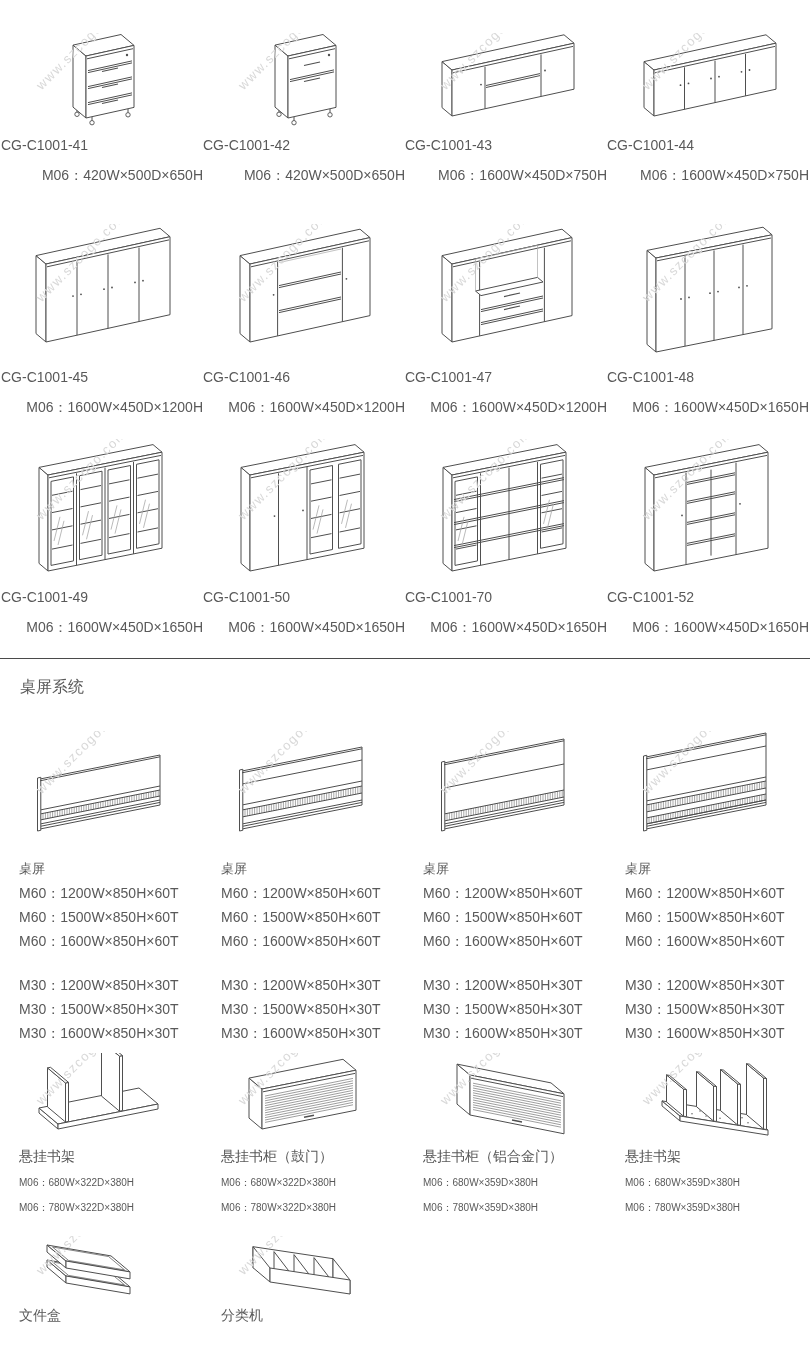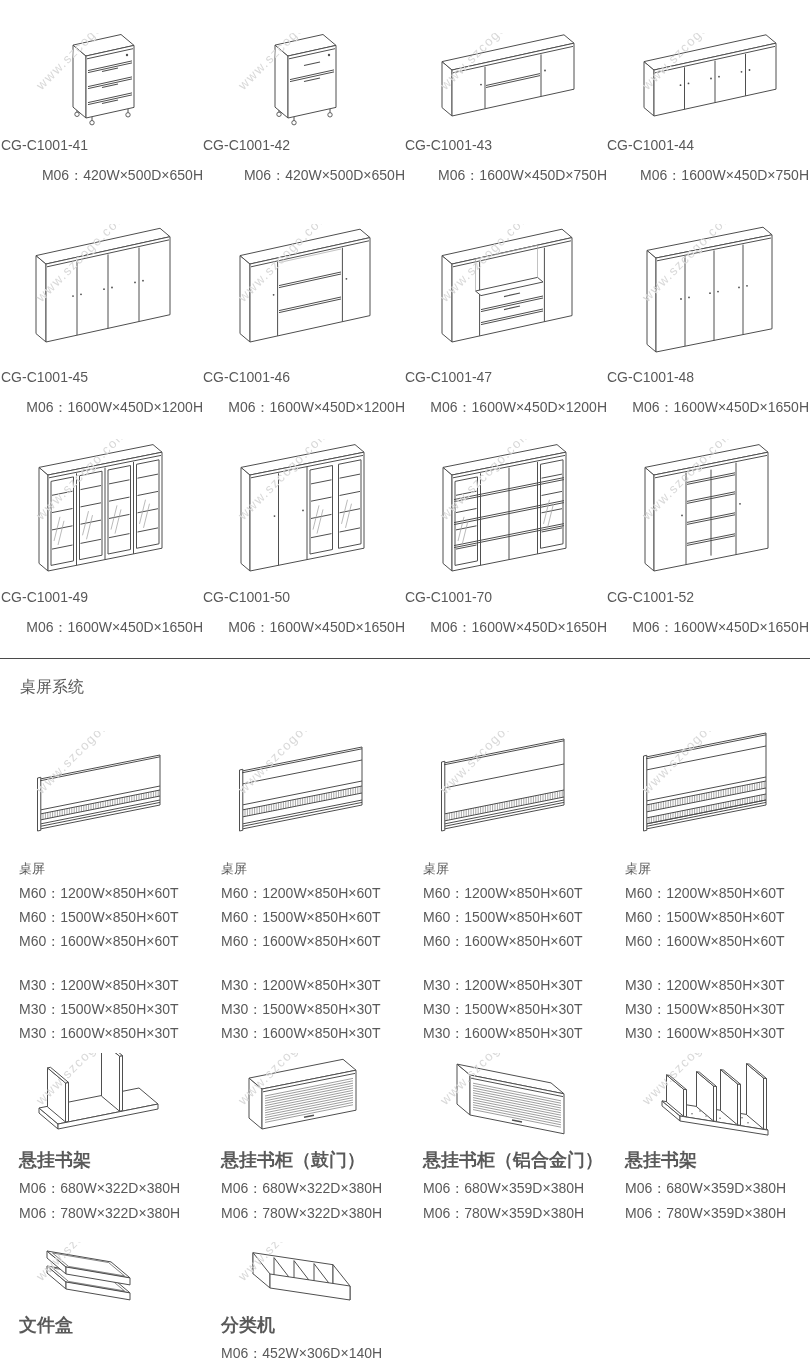--- a/index.html
+++ b/index.html
@@ -23,22 +23,22 @@
   .divider{border:0;border-top:1px solid #4a4a4a;margin:21px 0 0 0;}
   .section-title{margin:18px 0 0 20px;font-size:16px;}
   
   #screen-row{margin-top:33px;} #screen-row .imgbox{height:106px;}
   .scr-label{margin:23px 0 0 18px;font-size:13px;}
   .dim-list{margin:3px 0 0 18px;font-size:14px;line-height:24px;}
   .dim-list.m30{margin-top:20px;}
   
   #acc-row{margin-top:8px;} #acc-row .imgbox{height:84px;}
   #small-row{margin-top:16px;} #small-row .imgbox{height:60px;}
-  .acc-label{margin:11px 0 0 18px;font-size:18px;font-weight:bold;}
-  .acc-dims{margin:4px 0 0 18px;font-size:14px;line-height:25px;}
+  .acc-label{margin:11px 0 0 18px;font-size:14px;}
+  .acc-dims{margin:4px 0 0 18px;font-size:10px;line-height:25px;}
 </style>
 </head>
 <body>
 
 <div class="page">
   <div id="cab-area">
       <div class="grid row1">
         <div class="cell">
           <div class="imgbox">
             <svg viewBox="0 0 200 95" width="200" height="95">
@@ -866,18 +866,15 @@
             <polygon points="146.0,58.0 146.0,44.0 129.0,22.7 129.0,43.7" fill="#fff" stroke="#4f4f4f" stroke-width="1" stroke-linejoin="round"></polygon>
             <polygon points="125.0,53.2 125.0,41.2 110.0,21.6 110.0,40.6" fill="#fff" stroke="#4f4f4f" stroke-width="1" stroke-linejoin="round"></polygon>
             <polygon points="105.0,50.2 105.0,38.2 90.0,18.6 90.0,37.6" fill="#fff" stroke="#4f4f4f" stroke-width="1" stroke-linejoin="round"></polygon>
             <polygon points="85.0,47.2 85.0,35.2 70.0,15.6 70.0,34.6" fill="#fff" stroke="#4f4f4f" stroke-width="1" stroke-linejoin="round"></polygon>
             <polygon points="66.0,46.0 66.0,32.0 49.0,10.7 49.0,31.7" fill="#fff" stroke="#4f4f4f" stroke-width="1" stroke-linejoin="round"></polygon>
             <polygon points="66.0,46.0 146.0,58.0 146.0,44.0 66.0,32.0" fill="#fff" stroke="#4f4f4f" stroke-width="1" stroke-linejoin="round"></polygon>
           </svg>
           <span class="wm">www.szcogo.com</span>
         </div>
         <div class="acc-label">分类机</div>
-        <div class="acc-dims">
-          <div>M06：452W×306D×140H</div>
-        </div>
       </div>
     </div>
 </div>
 
 </body></html>

